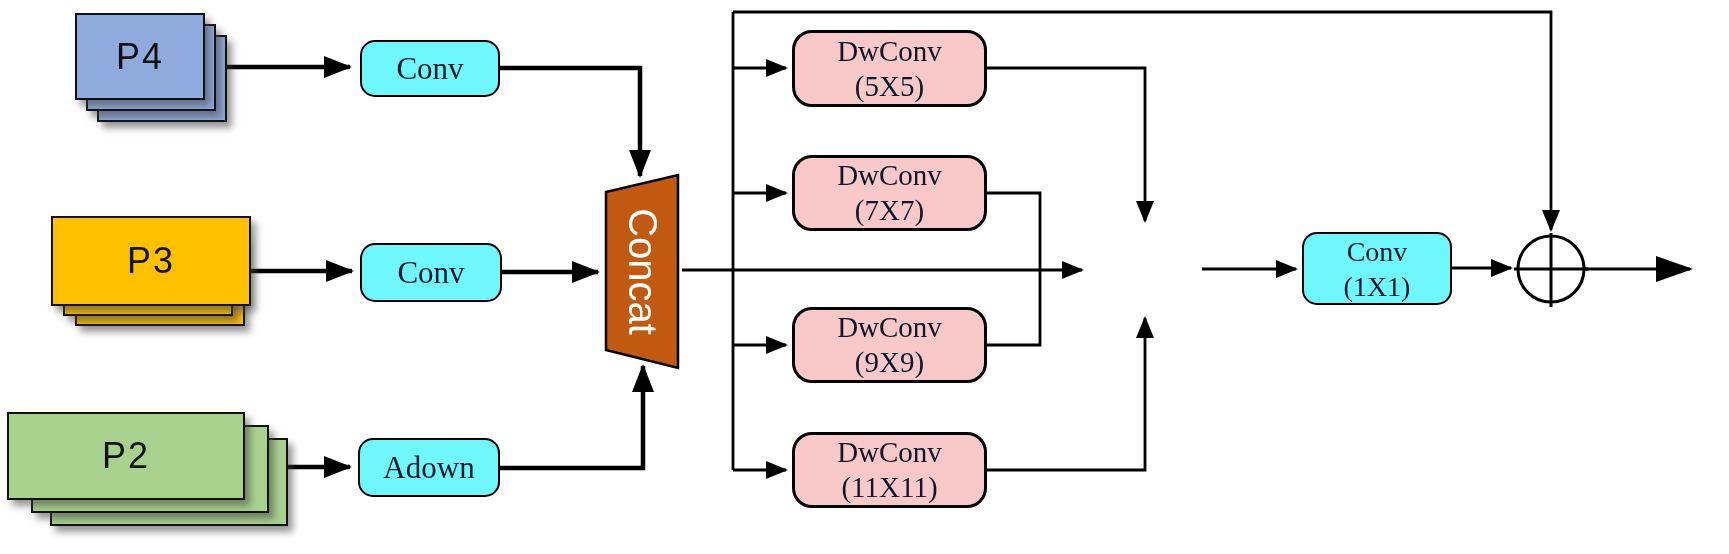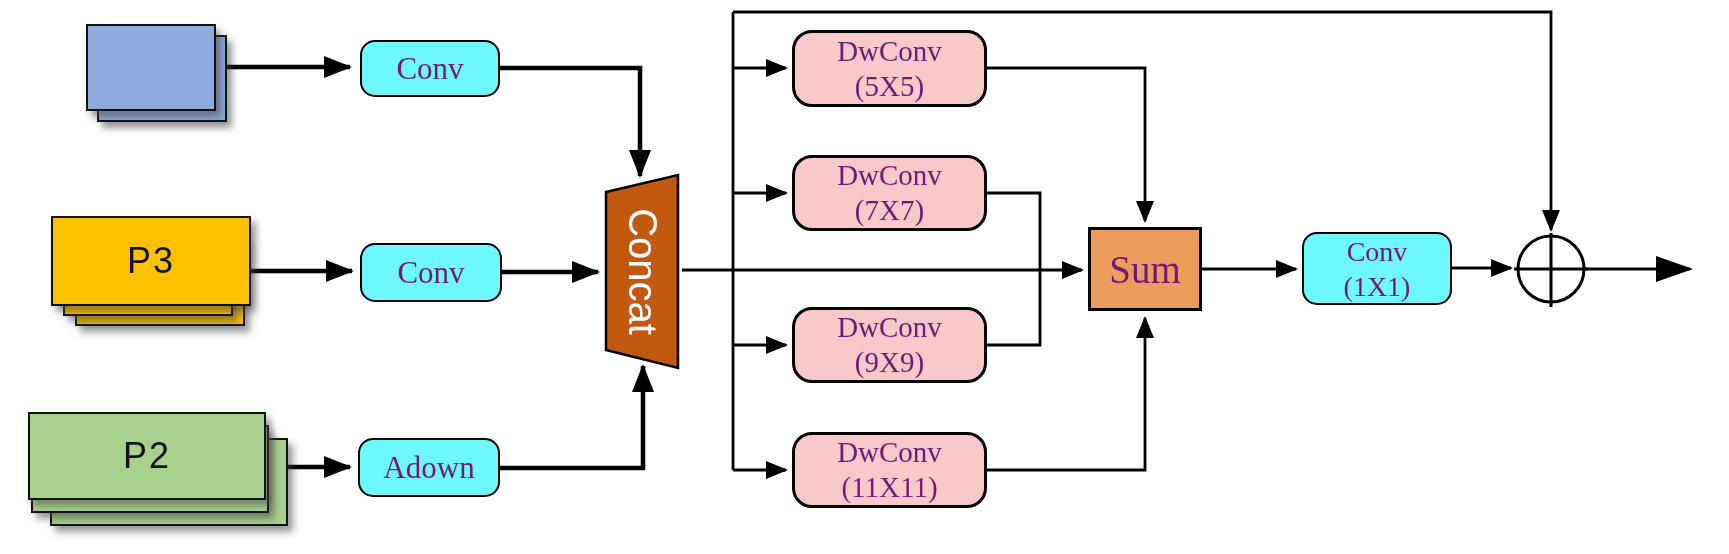--- a/index.html
+++ b/index.html
@@ -13,21 +13,21 @@
     box-shadow:5px 6px 7px rgba(70,70,70,.55);
     display:flex;align-items:center;justify-content:center;
   }
   .card.p4{background:var(--p4);}
   .card.p3{background:var(--p3);}
   .card.p2{background:var(--p2);}
   .card span{font-size:36px;color:#111;letter-spacing:2px;}
   .box{
     position:absolute;box-sizing:border-box;z-index:3;
     display:flex;flex-direction:column;align-items:center;justify-content:center;
-    border:2.5px solid #000;color:#701a75;
+    border:2.5px solid #000;color:#0f172a;
     font-family:"Liberation Serif","DejaVu Serif",serif;text-align:center;
   }
   .conv{background:var(--conv);border-radius:15px;font-size:31px;}
   .dw{background:var(--dwconv);border-radius:20px;font-size:29px;line-height:1.2;border-width:3px;justify-content:flex-end;}
   .sum{background:var(--sum);font-size:39px;border-width:3px;}
   .conv1x1{font-size:28px;line-height:1.25;}
   .concat-label{
     position:absolute;left:598px;top:175px;width:88px;height:193px;z-index:4;
     display:flex;align-items:center;justify-content:center;pointer-events:none;
   }
@@ -83,30 +83,33 @@
 
     <g stroke="#000" stroke-width="3" fill="none">
       <circle cx="1551" cy="269" r="33" fill="#ffffff"></circle>
       <line x1="1551" y1="233" x2="1551" y2="307"></line>
       <line x1="1514" y1="269" x2="1588" y2="269"></line>
     </g>
   </svg>
 
   <div class="card p4" style="left:97px;top:35px;width:130px;height:87px;z-index:1"></div>
   <div class="card p4" style="left:86px;top:24px;width:130px;height:87px;z-index:2"></div>
+  <div class="card p4" style="left:75px;top:13px;width:130px;height:87px;z-index:3">
+    <span>P4</span>
+  </div>
 
   <div class="card p3" style="left:75px;top:236px;width:170px;height:90px;z-index:1"></div>
   <div class="card p3" style="left:63px;top:226px;width:170px;height:90px;z-index:2"></div>
   <div class="card p3" style="left:51px;top:216px;width:200px;height:90px;z-index:3">
     <span>P3</span>
   </div>
 
   <div class="card p2" style="left:50px;top:438px;width:238px;height:88px;z-index:1"></div>
   <div class="card p2" style="left:31px;top:425px;width:238px;height:88px;z-index:2"></div>
-  <div class="card p2" style="left:28px;top:412px;width:238px;height:88px;z-index:3">
+  <div class="card p2" style="left:7px;top:412px;width:238px;height:88px;z-index:3">
     <span>P2</span>
   </div>
 
   <div class="box conv" style="left:360px;top:40px;width:140px;height:57px">
     <span>Conv</span>
   </div>
 
   <div class="box conv" style="left:360px;top:243px;width:142px;height:59px">
     <span>Conv</span>
   </div>
@@ -132,22 +135,19 @@
   <div class="box dw" style="left:792px;top:307px;width:195px;height:76px">
     <span>DwConv</span>
     <span>(9X9)</span>
   </div>
 
   <div class="box dw" style="left:792px;top:432px;width:195px;height:76px">
     <span>DwConv</span>
     <span>(11X11)</span>
   </div>
 
-  <div class="box sum" style="left:1088px;top:227px;width:114px;height:84px">
-    <span>Sum</span>
-  </div>
 
   <div class="box conv conv1x1" style="left:1302px;top:232px;width:150px;height:73px">
     <span>Conv</span>
     <span>(1X1)</span>
   </div>
 
 </div>
 
 </body></html>

